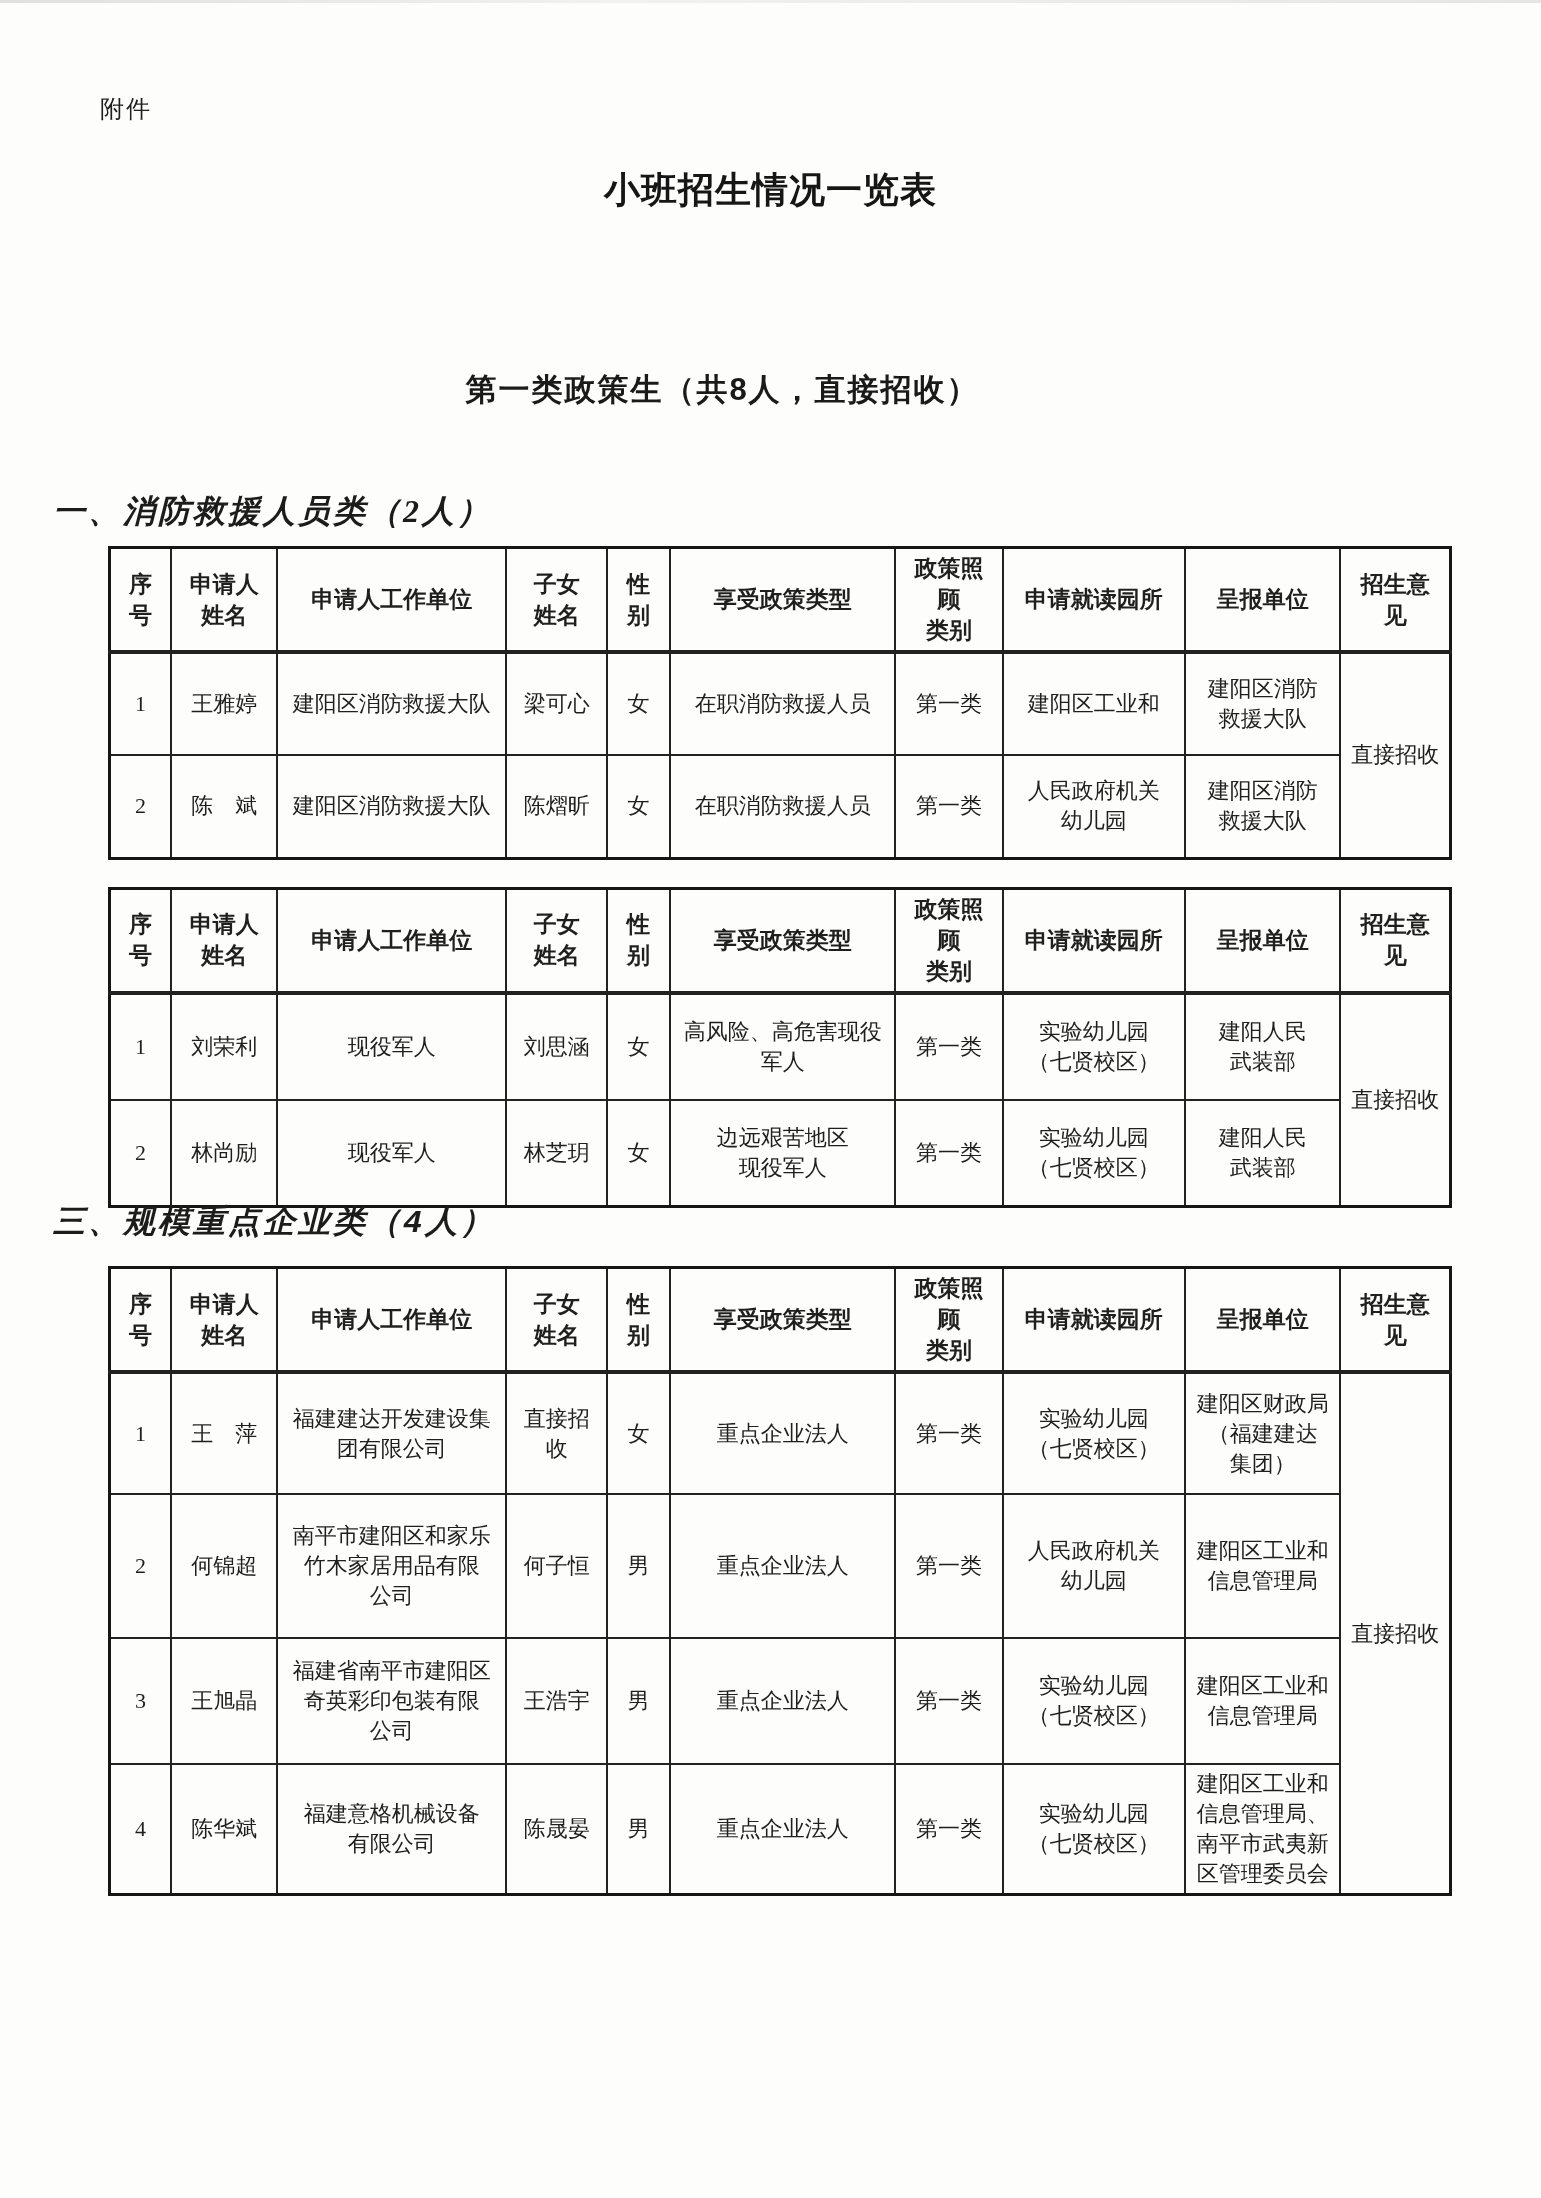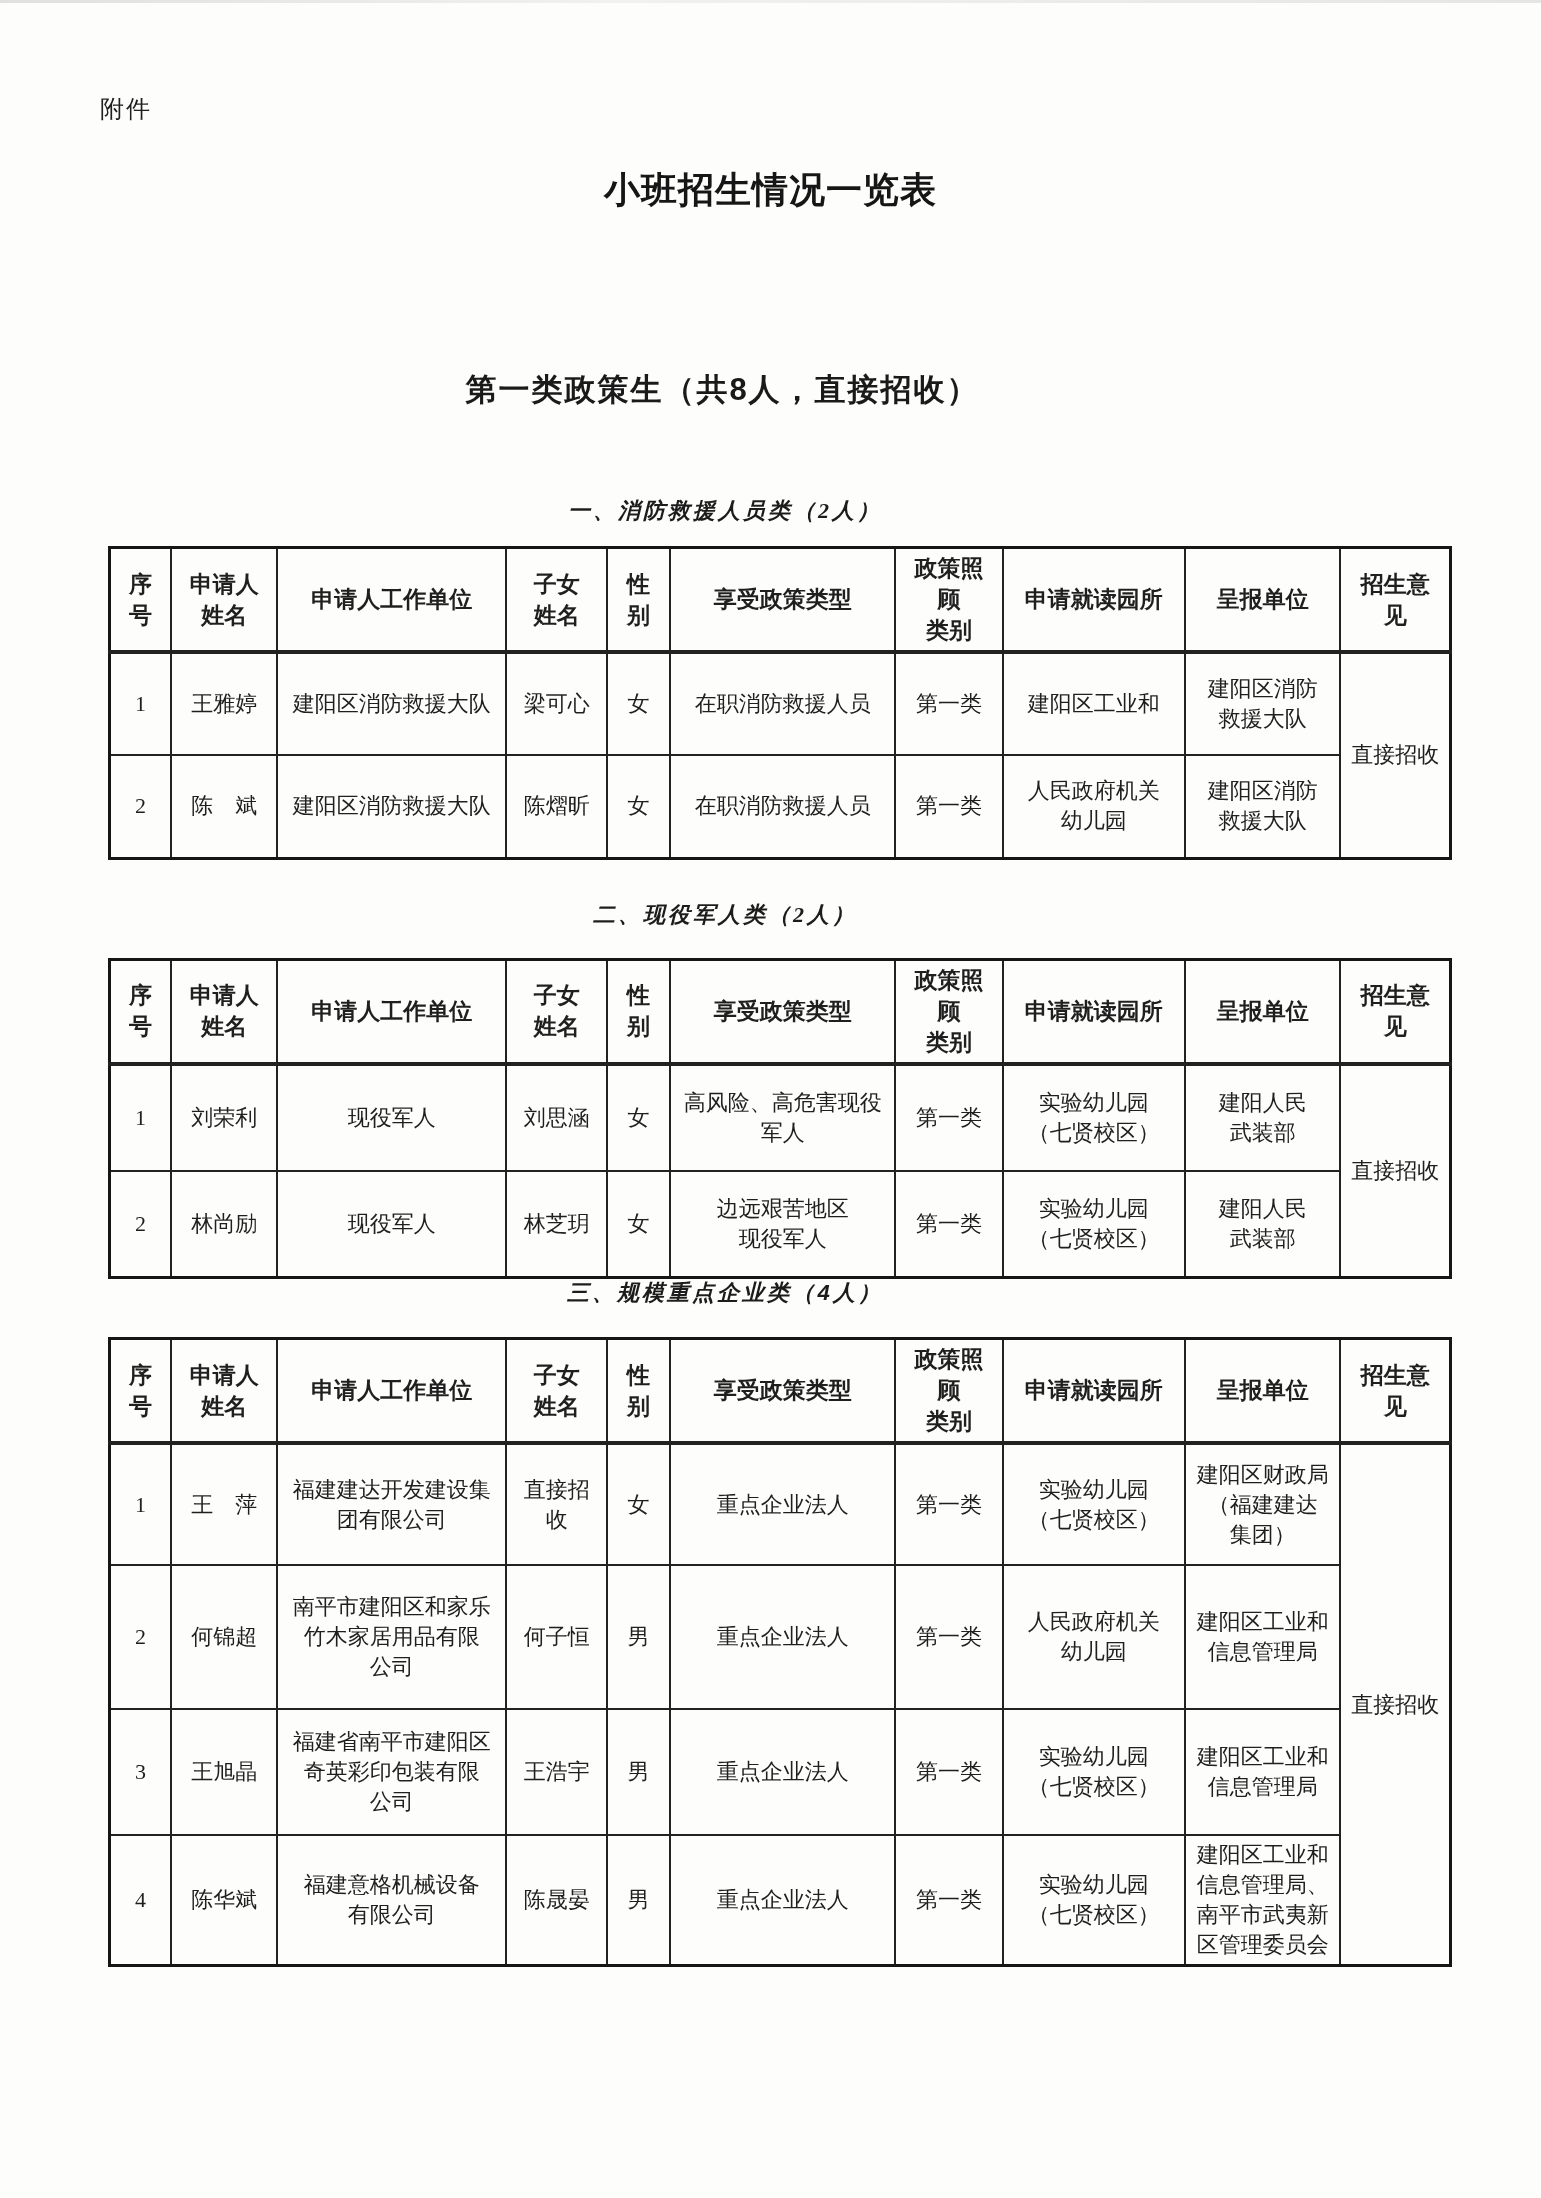--- a/index.html
+++ b/index.html
@@ -34,22 +34,21 @@
     font-family:"Liberation Sans","DejaVu Sans",sans-serif;
     font-size:31px;font-weight:700;line-height:34px;
     letter-spacing:2px;
     transform:translateX(-48px);
     color:#1a1a1a;
   }
   .content{
     width:1344px;margin-left:108px;
   }
   .section-heading{
-    text-align:center;
-    font-size:22px;font-weight:700;font-style:italic;
+    font-size:32px;font-weight:700;font-style:italic;
     line-height:32px;letter-spacing:3px;
     transform:translateX(-55px);
     color:#1c1c1c;
   }
   .section:nth-of-type(1) .section-heading{margin-top:88px;}
   .section:nth-of-type(2) .section-heading{margin-top:39px;}
   .section:nth-of-type(3) .section-heading{font-family:Liberation Mono, monospace;}
   .section:nth-of-type(1) table{margin-top:19px;}
   .section:nth-of-type(2) table{margin-top:27px;}
   .section:nth-of-type(3) table{margin-top:26px;}
@@ -153,21 +152,20 @@
             <td>第一类</td>
             <td>人民政府机关
 幼儿园</td>
             <td>建阳区消防
 救援大队</td>
           </tr>
         </tbody>
       </table>
     </div>
     <div class="section">
-      <div class="section-heading">二、现役军人类（2人）</div>
       <table class="data-table">
         <colgroup>
           <col style="width: 4.6%;">
           <col style="width: 7.9%;">
           <col style="width: 17.1%;">
           <col style="width: 7.5%;">
           <col style="width: 4.7%;">
           <col style="width: 16.8%;">
           <col style="width: 8%;">
           <col style="width: 13.6%;">

